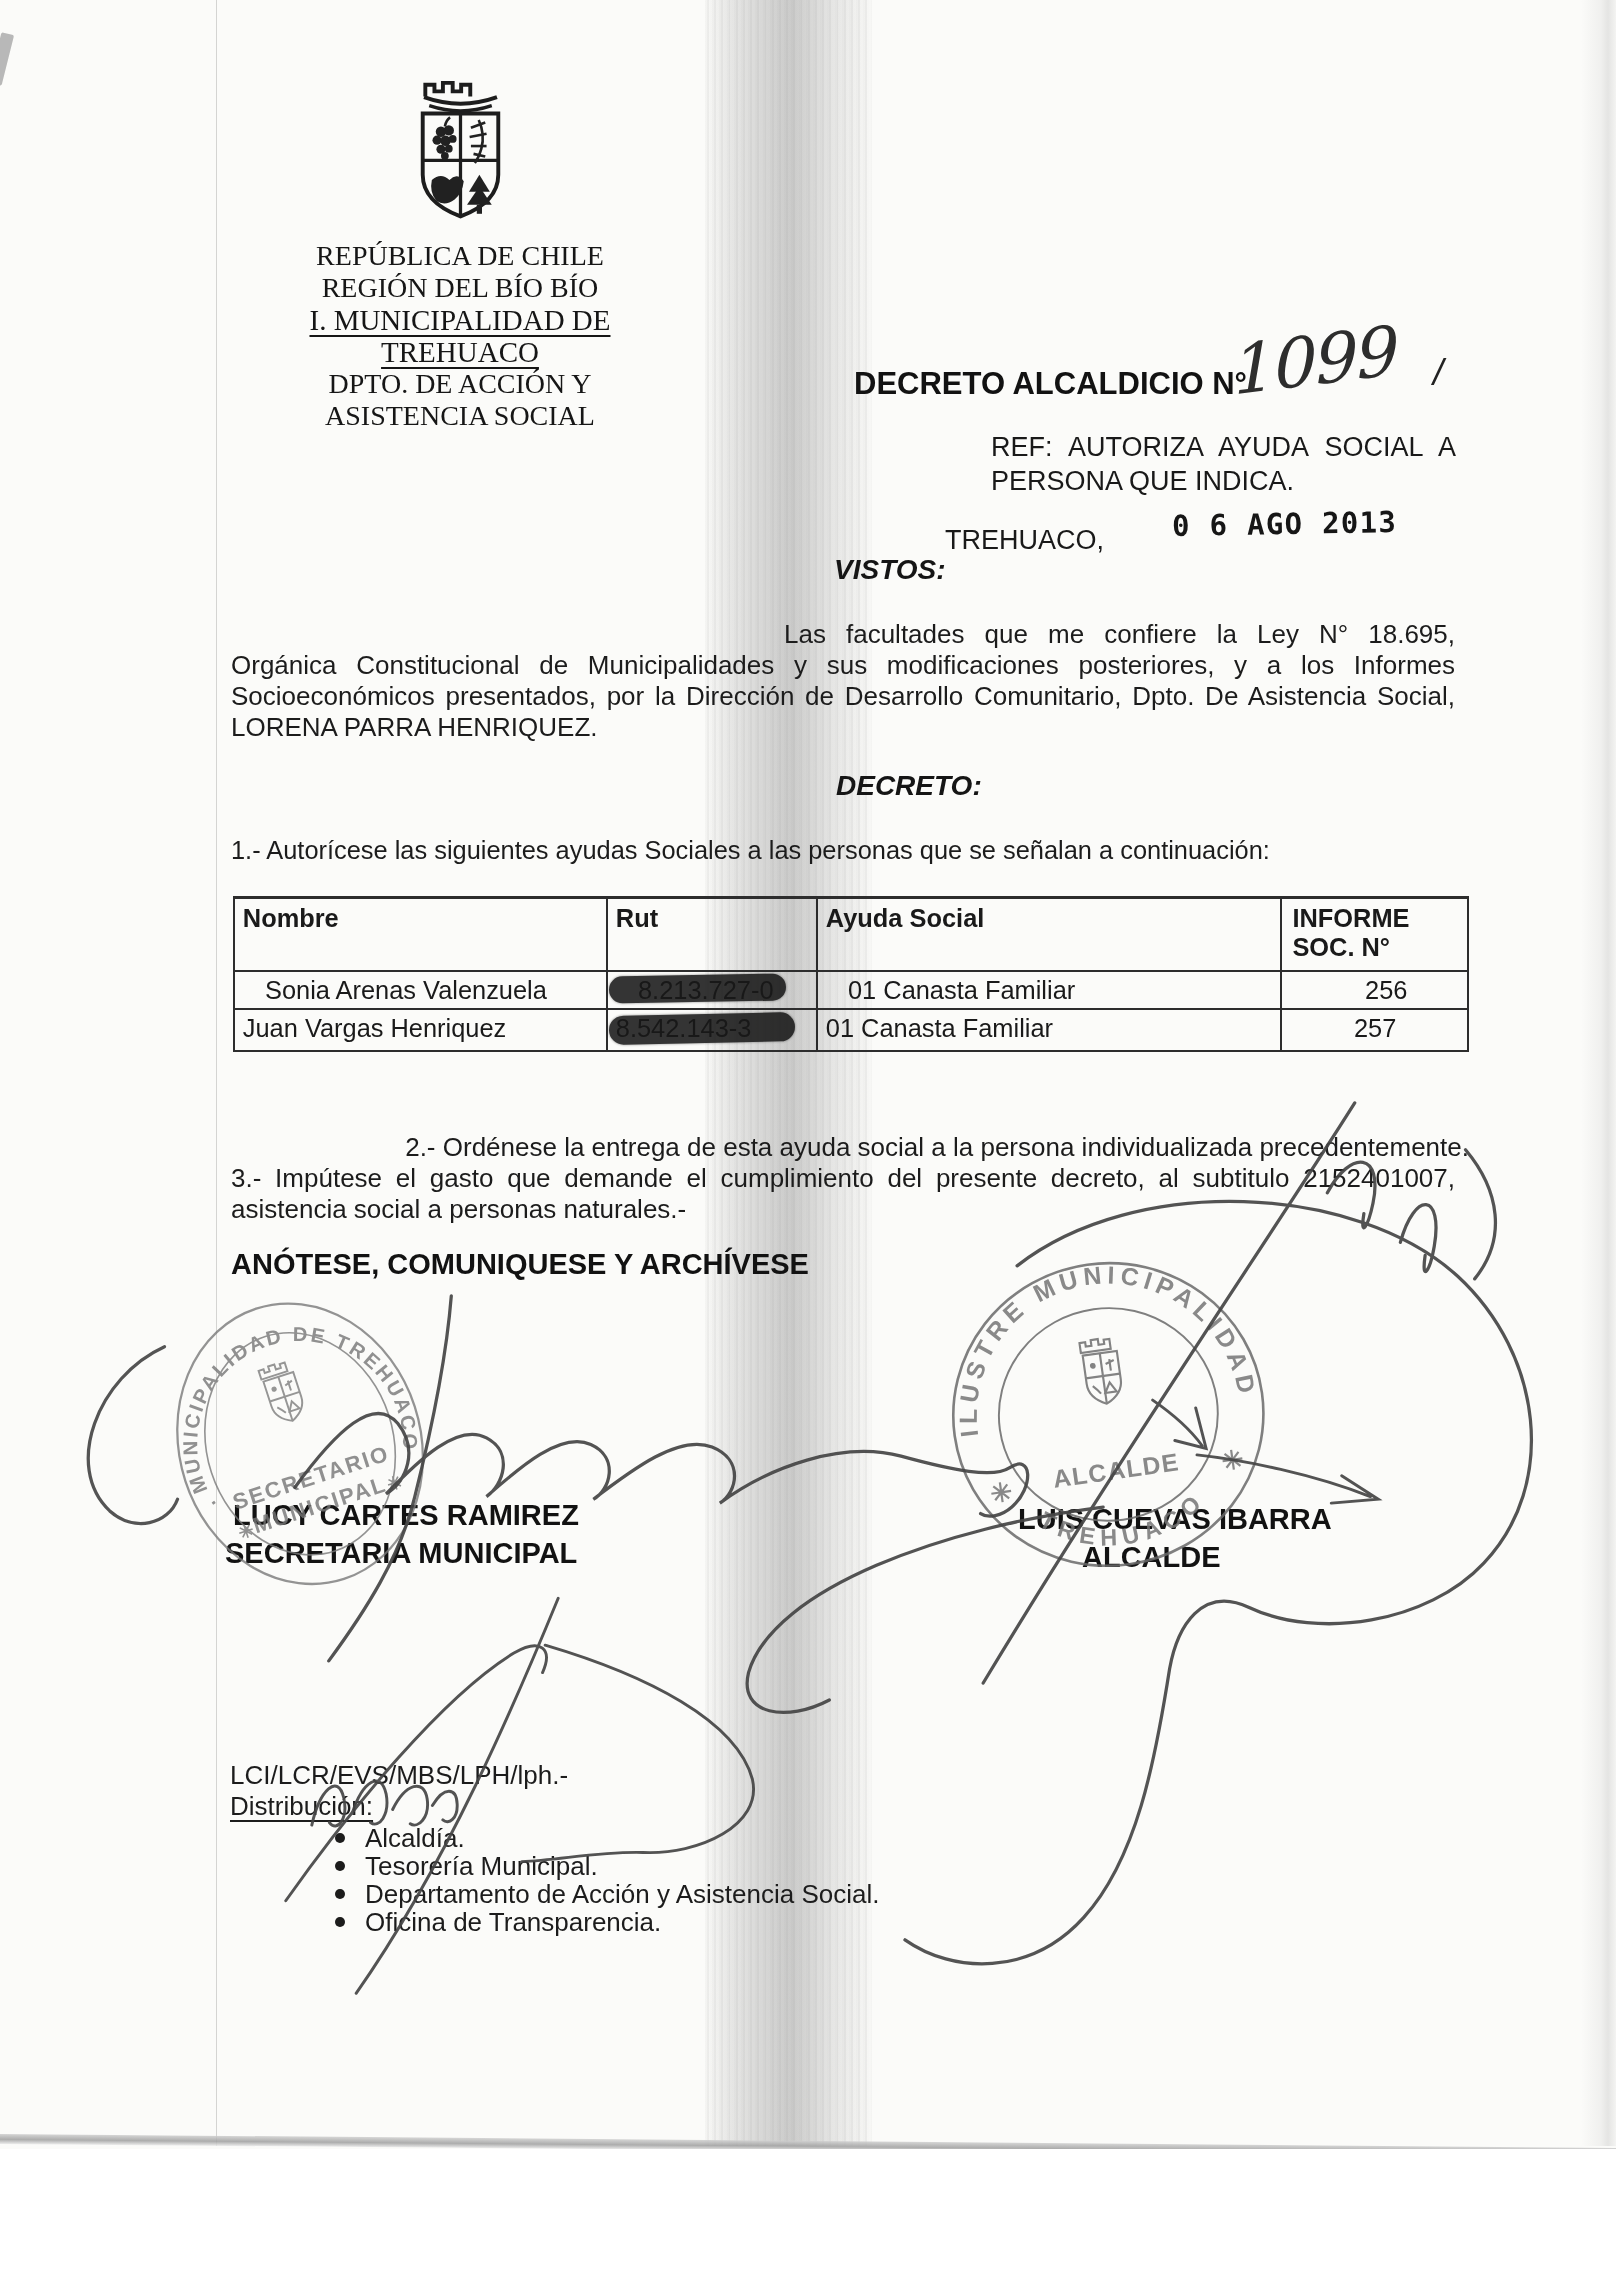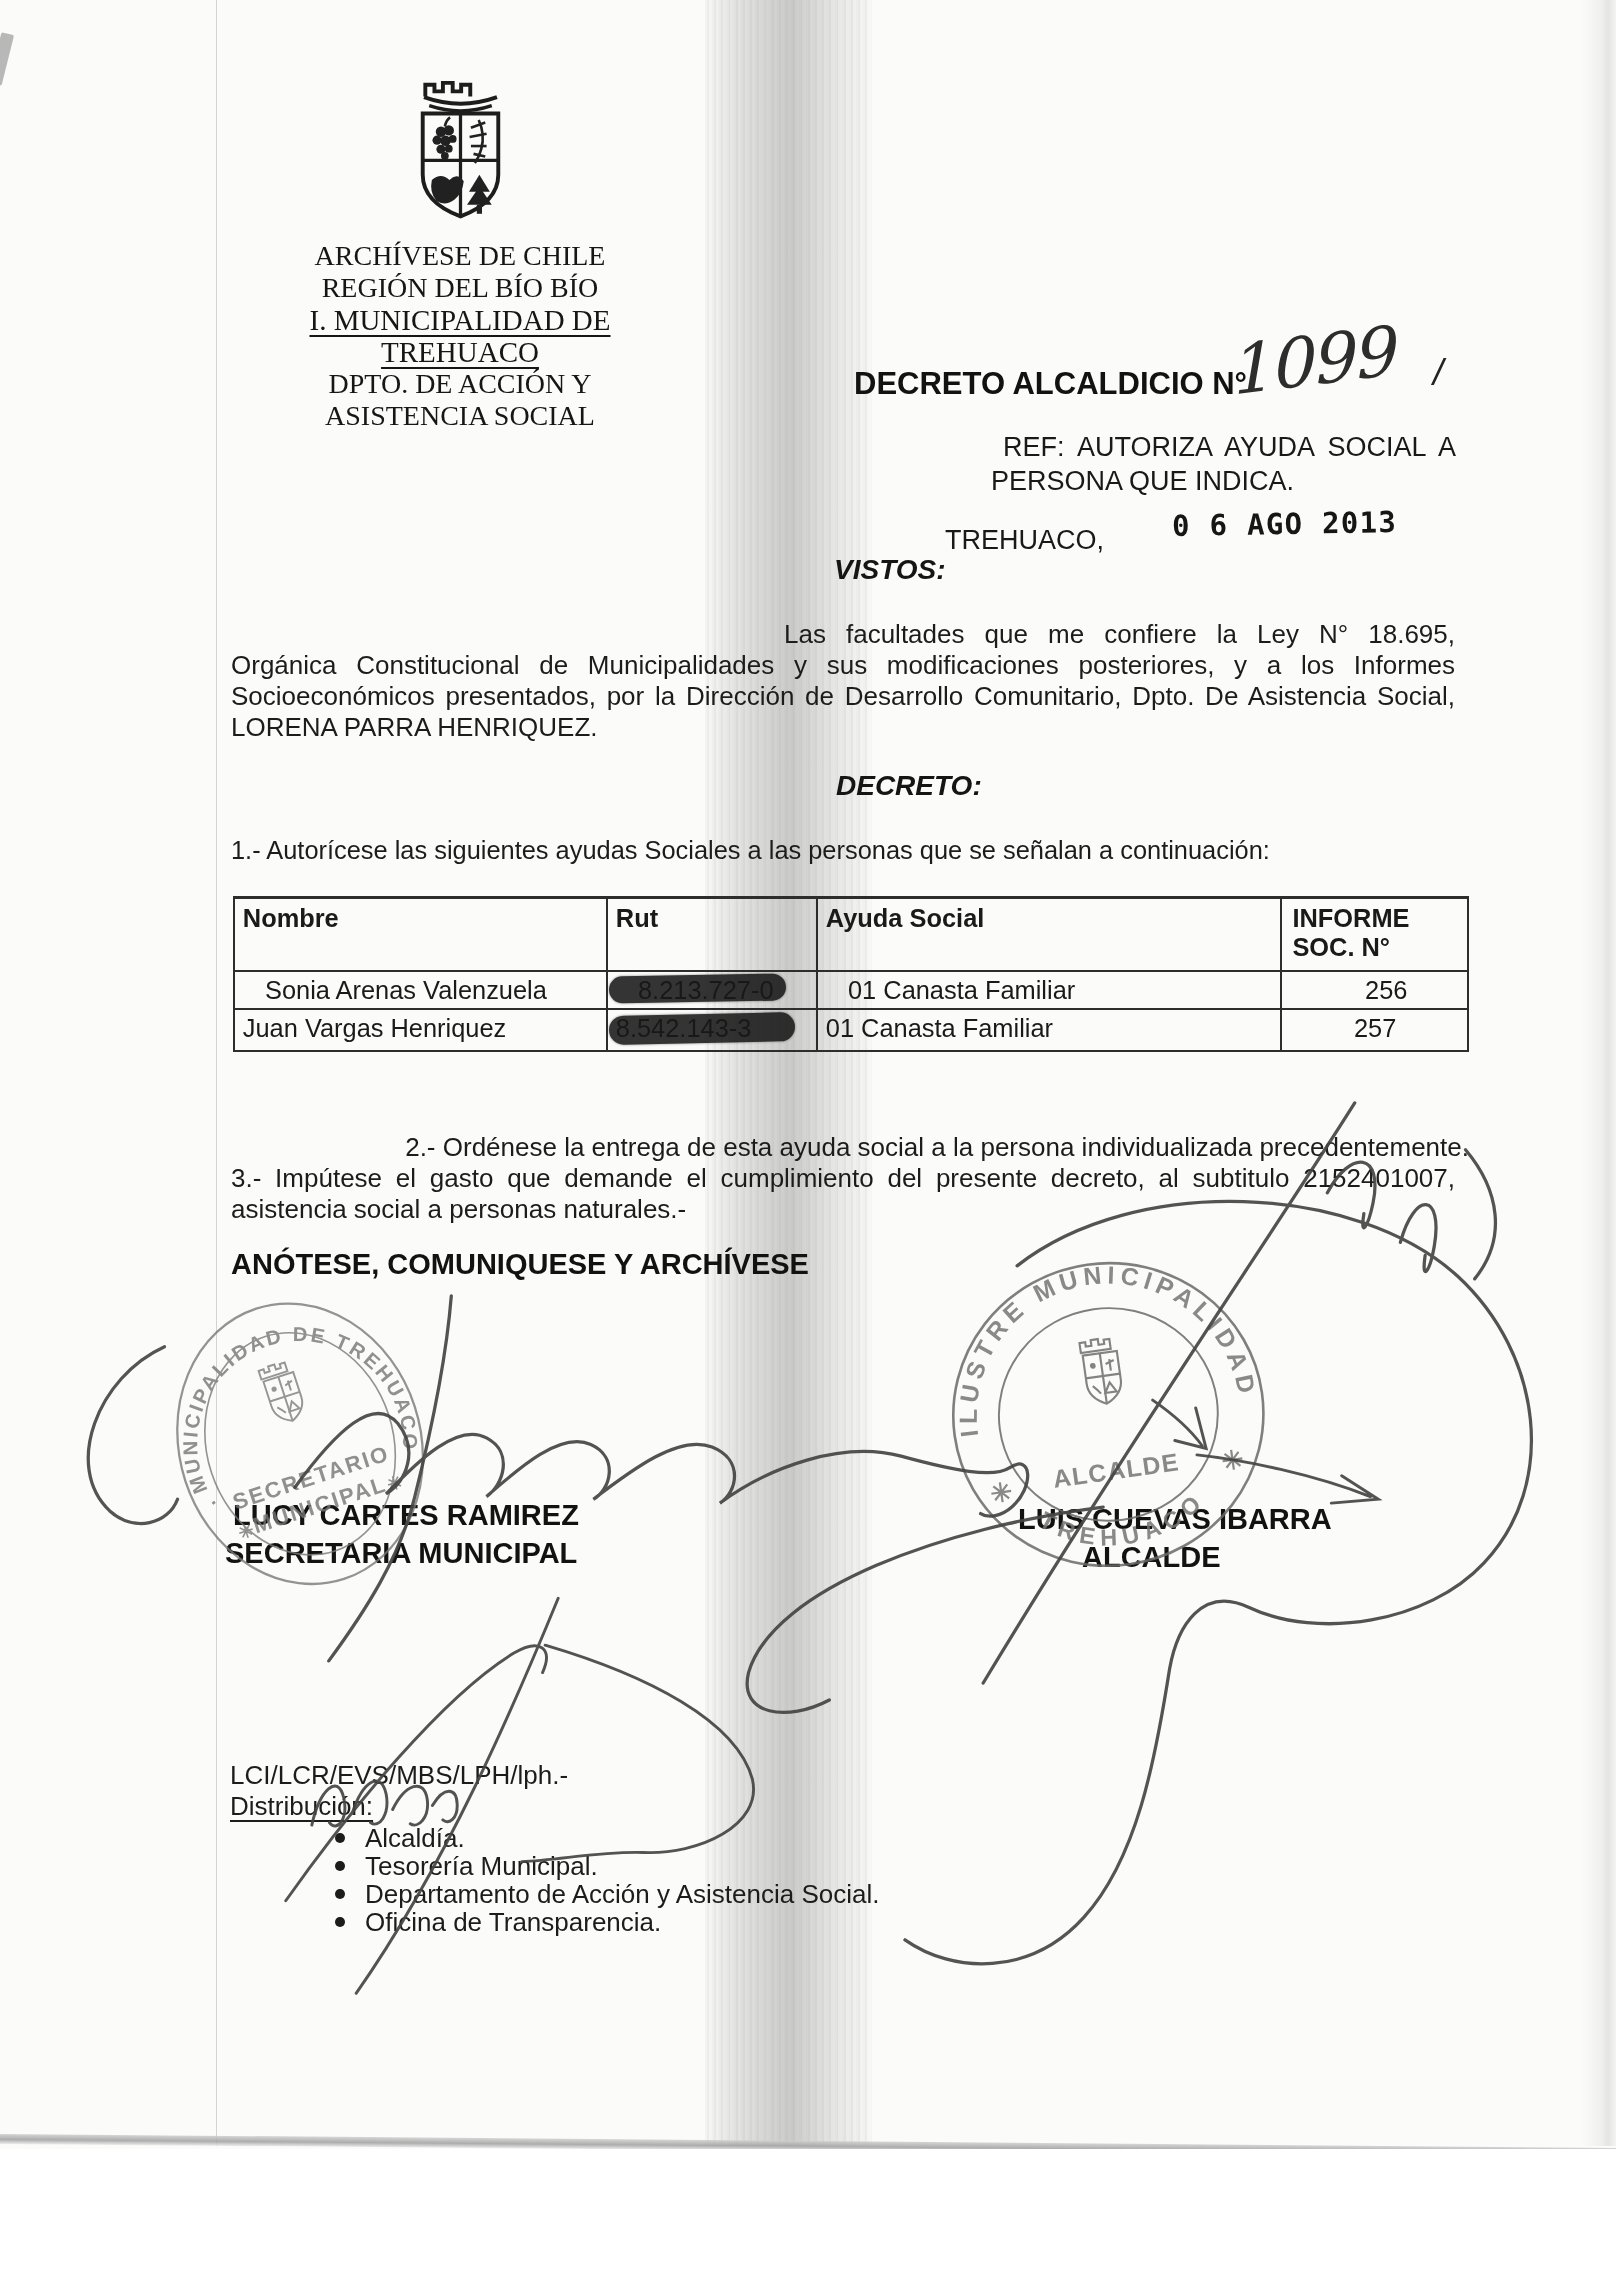--- a/index.html
+++ b/index.html
@@ -27,21 +27,21 @@
     font-family:"Liberation Serif",serif;font-size:28px;line-height:32px;color:#161616;}
   .letterhead .coat{display:block;margin:0 auto 21px auto;}
   .lh-municipality{font-size:29px;text-decoration:underline;text-decoration-thickness:2px;text-underline-offset:4.6px;}
 
   
   .decree-title{position:absolute;left:854px;top:366px;font-size:31px;font-weight:bold;letter-spacing:0px;color:#121212;}
   .decree-number{position:absolute;left:1233px;top:321px;font-family:"DejaVu Serif",serif;font-style:italic;
     font-size:68px;color:#2d2d2d;transform:rotate(-7deg) skewX(-6deg);letter-spacing:-2px;}
   .decree-slash{position:absolute;left:1433px;top:352px;font-size:37px;font-style:italic;color:#222;}
   .ref-block{position:absolute;left:991px;top:430px;width:465px;font-size:27px;line-height:34px;color:#191919;}
-  .ref-line1{text-align:justify;text-align-last:justify;margin-left:12px;}
+  .ref-line1{text-align:justify;text-align-last:justify;}
   .place-line{position:absolute;left:945px;top:525px;font-size:27px;color:#191919;}
   .date-stamp{position:absolute;left:1172px;top:507px;font-family:"DejaVu Sans Mono",monospace;font-weight:bold;
     font-size:29px;letter-spacing:1.3px;color:#161616;transform:rotate(-1deg);}
   .vistos-label{position:absolute;left:834px;top:554px;font-size:28px;font-weight:bold;font-style:italic;color:#151515;}
   .vistos-par{position:absolute;left:231px;top:619px;width:1224px;font-size:26px;line-height:31px;
     text-align:justify;text-indent:553px;color:#1c1c1c;}
   .decreto-label{position:absolute;left:836px;top:770px;font-size:28px;font-weight:bold;font-style:italic;color:#151515;}
   .item1{position:absolute;left:231px;top:836px;width:1238px;font-size:25.4px;color:#1c1c1c;}
 
   
@@ -129,21 +129,21 @@
       </g>
 
       <path d="M24 158 q14 -12 27 0 q12 -12 22 2 q-2 18 -14 28 q-15 11 -28 2 q-11 -13 -7 -32 z" fill="#212121"></path>
 
       <g fill="#212121">
         <path d="M97 150 l-16 26 h32 z"></path>
         <path d="M97 168 l-19 28 h38 z"></path>
         <rect x="93" y="196" width="8" height="14"></rect>
       </g>
     </svg>
-    <div>ARCHÍVESE DE CHILE</div>
+    <div>REPÚBLICA DE CHILE</div>
     <div>REGIÓN DEL BÍO BÍO</div>
     <div class="lh-municipality">I. MUNICIPALIDAD DE TREHUACO</div>
     <div>DPTO. DE ACCIÓN Y ASISTENCIA SOCIAL</div>
   </div>
 
   <div class="decree-title">DECRETO ALCALDICIO N°</div>
   <div class="decree-number">1099</div>
   <div class="decree-slash">/</div>
 
   <div class="ref-block">

